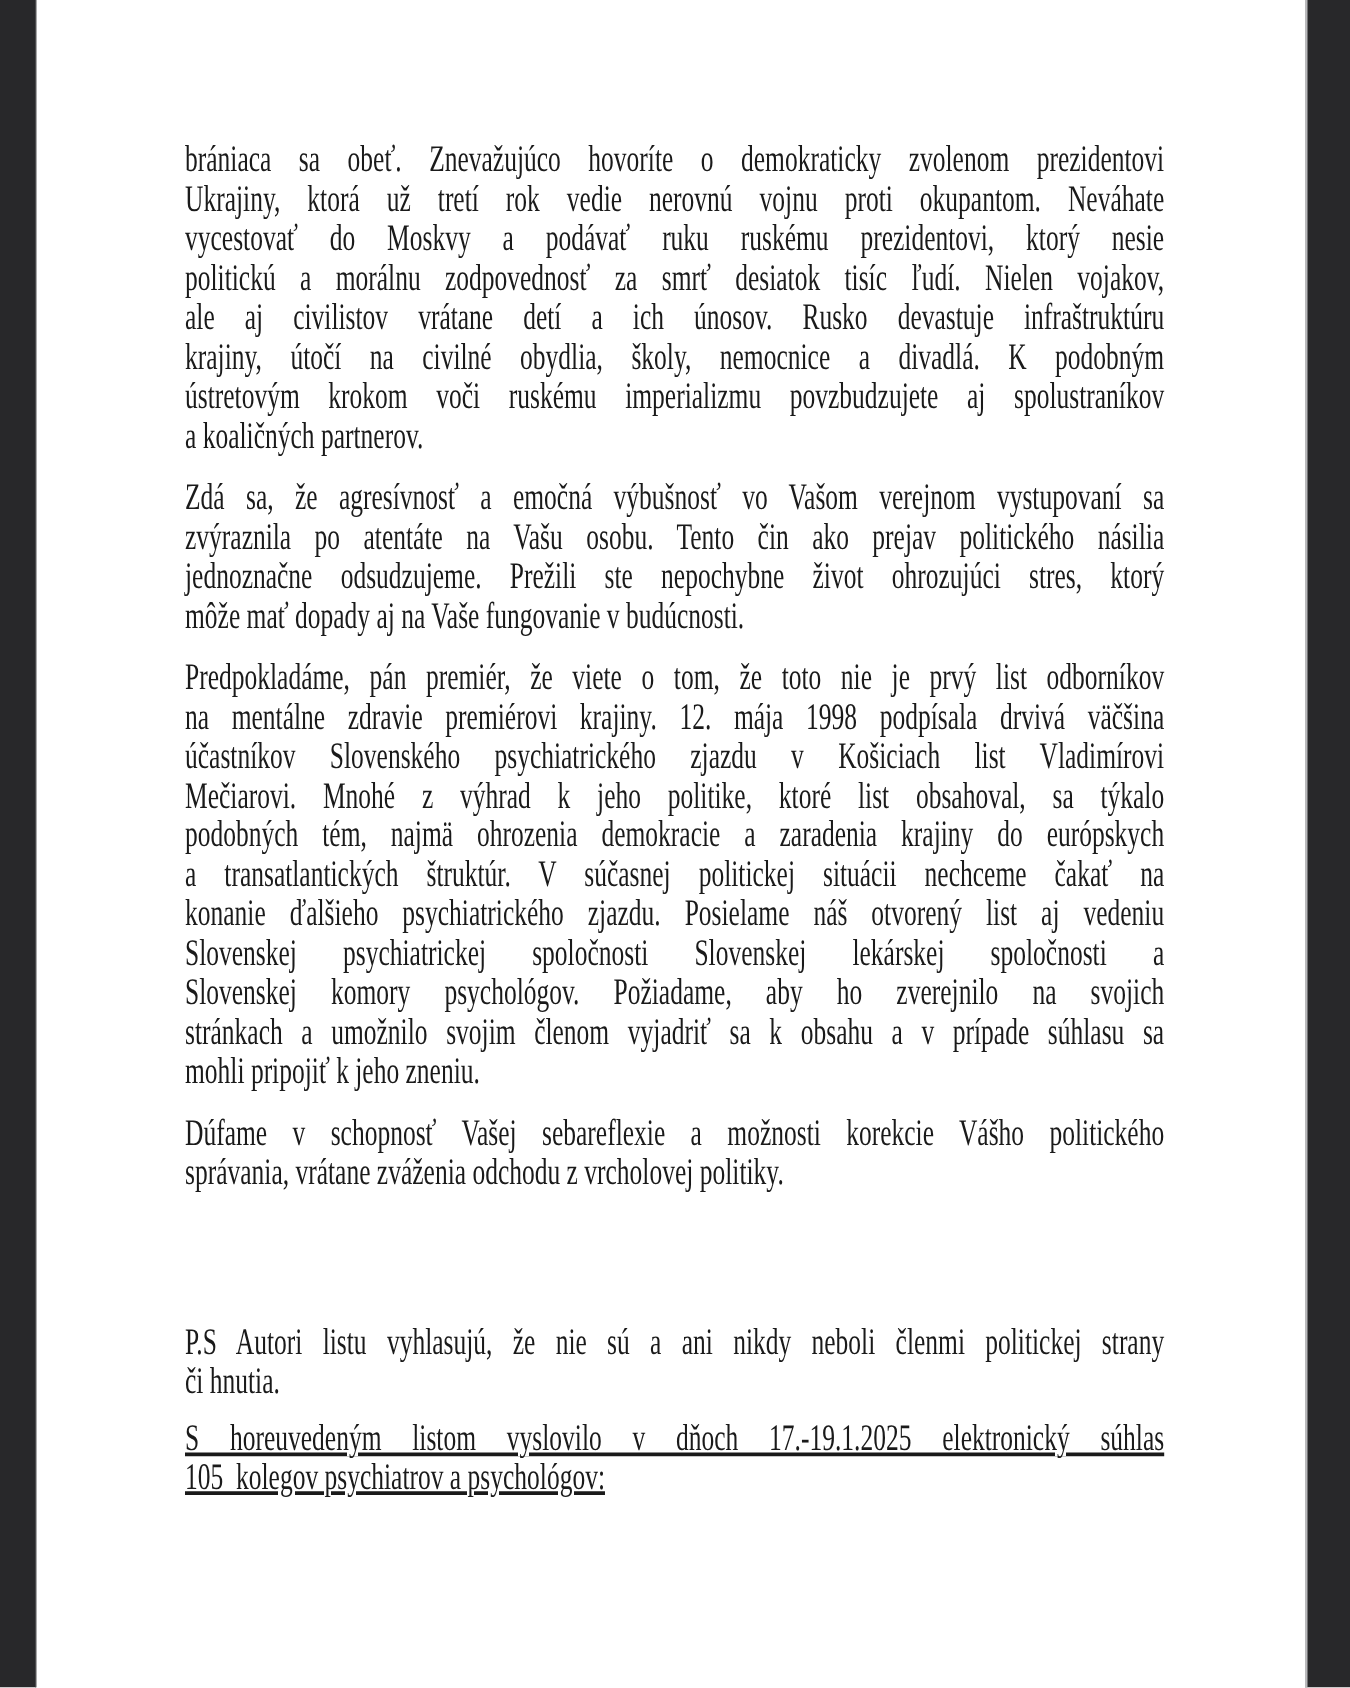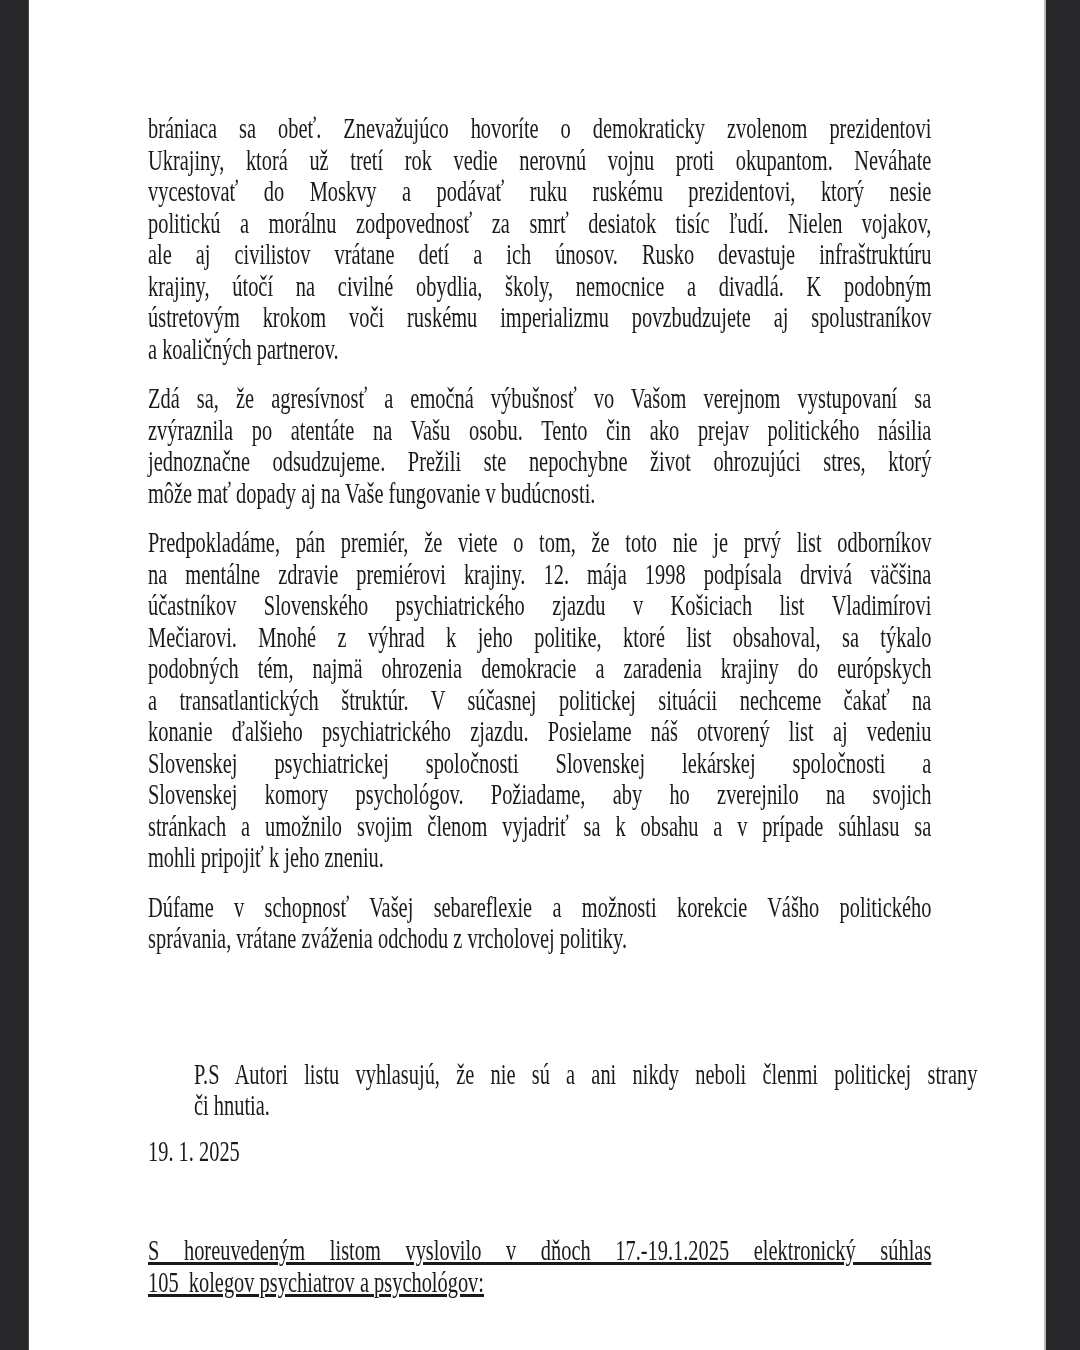--- a/index.html
+++ b/index.html
@@ -27,21 +27,21 @@
     position: absolute;
     left: 148px;
     top: 112px;
     width: 783px;
     color: #1a1a1a;
     font-size: 30px;
     line-height: 31.5px;
   }
   .para { margin: 0 0 18px 0; }
   .para.after-body { margin-bottom: 104px; } 
-  .para.ps         { margin-bottom: 14px; margin-left: 46px; }
+  .para.ps         { margin-bottom: 14px; }
   .para.date       { margin-bottom: 68px; }
   .para.closing    { margin-bottom: 0; text-decoration: underline; }
 
   
   .line {
     width: 1152px;
     transform: scaleX(0.68);
     transform-origin: 0 0;
     white-space: nowrap;
     height: 31.5px;
@@ -100,22 +100,19 @@
       <div class="line">Dúfame v schopnosť Vašej sebareflexie a možnosti korekcie Vášho politického</div>
       <div class="line last">správania, vrátane zváženia odchodu z vrcholovej politiky.</div>
     </section>
 
 
   <section class="para ps">
       <div class="line">P.S Autori listu vyhlasujú, že nie sú a ani nikdy neboli členmi politickej strany</div>
       <div class="line last">či hnutia.</div>
     </section>
 
-  <section class="para date">
-    <div class="line last">19. 1. 2025</div>
-  </section>
 
   <section class="para closing">
       <div class="line">S horeuvedeným listom vyslovilo v dňoch 17.-19.1.2025 elektronický súhlas</div>
       <div class="line last">105 &nbsp;kolegov psychiatrov a psychológov:</div>
     </section>
 
 </main>
 
 </body></html>

